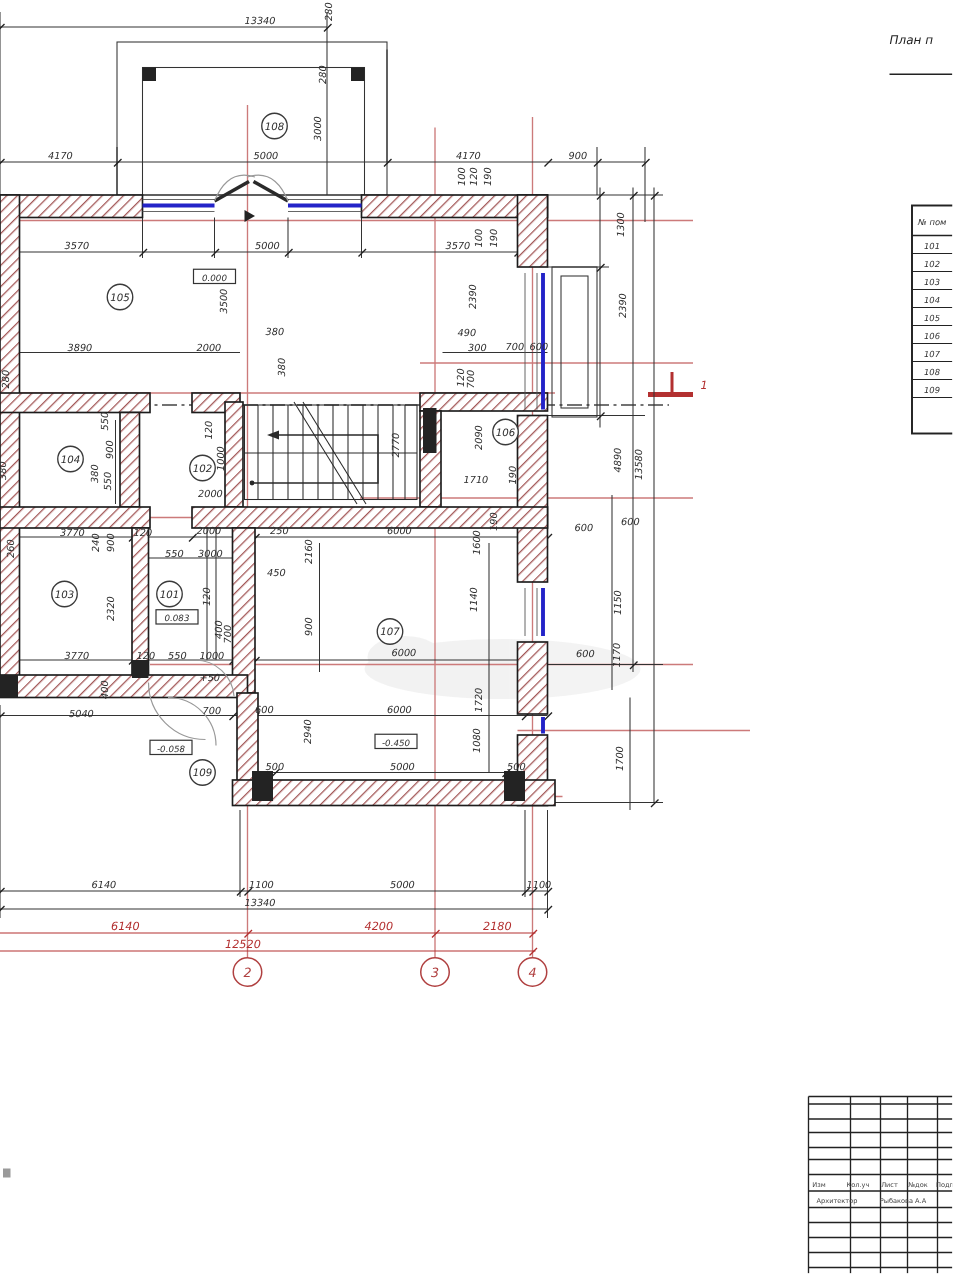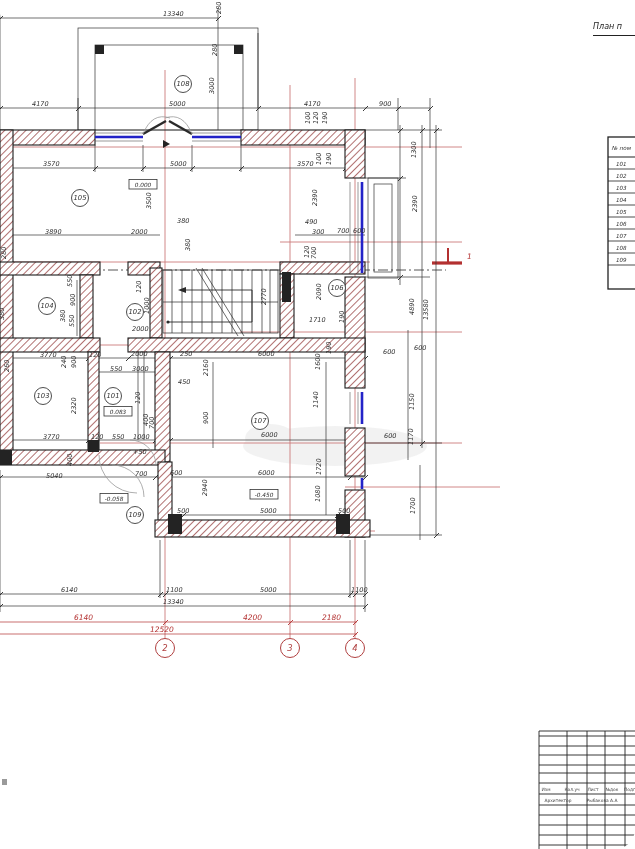--- a/index.html
+++ b/index.html
@@ -1,27 +1,27 @@
 <!DOCTYPE html>
 <html><head>
 <meta charset="utf-8">
 <style>
   html,body{margin:0;padding:0;background:#fff;}
   .canvas{position:relative;width:635px;height:849px;background:#fff;overflow:hidden;
-          font-family:"DejaVu Sans",sans-serif;border-radius:20px;}
+          font-family:"DejaVu Sans",sans-serif;}
   svg text{font-family:"DejaVu Sans",sans-serif;}
   .dim{font-size:6.5px;font-style:italic;fill:#2e2e2e;}
   .dim-red{font-size:7.5px;font-style:italic;fill:#b33030;}
   .lvl{font-size:5.8px;font-style:italic;fill:#2e2e2e;}
   .roomnum{font-size:6.8px;font-style:italic;fill:#2e2e2e;text-anchor:middle;}
   .axisnum{font-size:8.5px;font-style:italic;fill:#b04040;text-anchor:middle;}
   .tbl{font-size:5.6px;font-style:italic;fill:#333;}
   .tb-cell{font-size:4.4px;fill:#444;text-anchor:middle;}
   #drawing-title{position:absolute;top:22px;right:0px;width:42px;font-size:8px;font-style:italic;
-     color:#222;border-bottom:1px solid #222;padding-bottom:4px;white-space:nowrap;overflow:hidden;}
+     color:#222;border-bottom:1px solid #222;padding-bottom:18px;white-space:nowrap;overflow:hidden;}
   .corner-mark{position:absolute;left:2px;top:779px;width:5px;height:6px;background:#9a9a9a;}
 </style>
 </head>
 <body>
 
 <div class="canvas">
 
 <svg id="plan" width="635" height="849" viewBox="0 0 635 849">
   <defs>
     <pattern id="h" width="5" height="5" patternTransform="rotate(45)" patternUnits="userSpaceOnUse">

